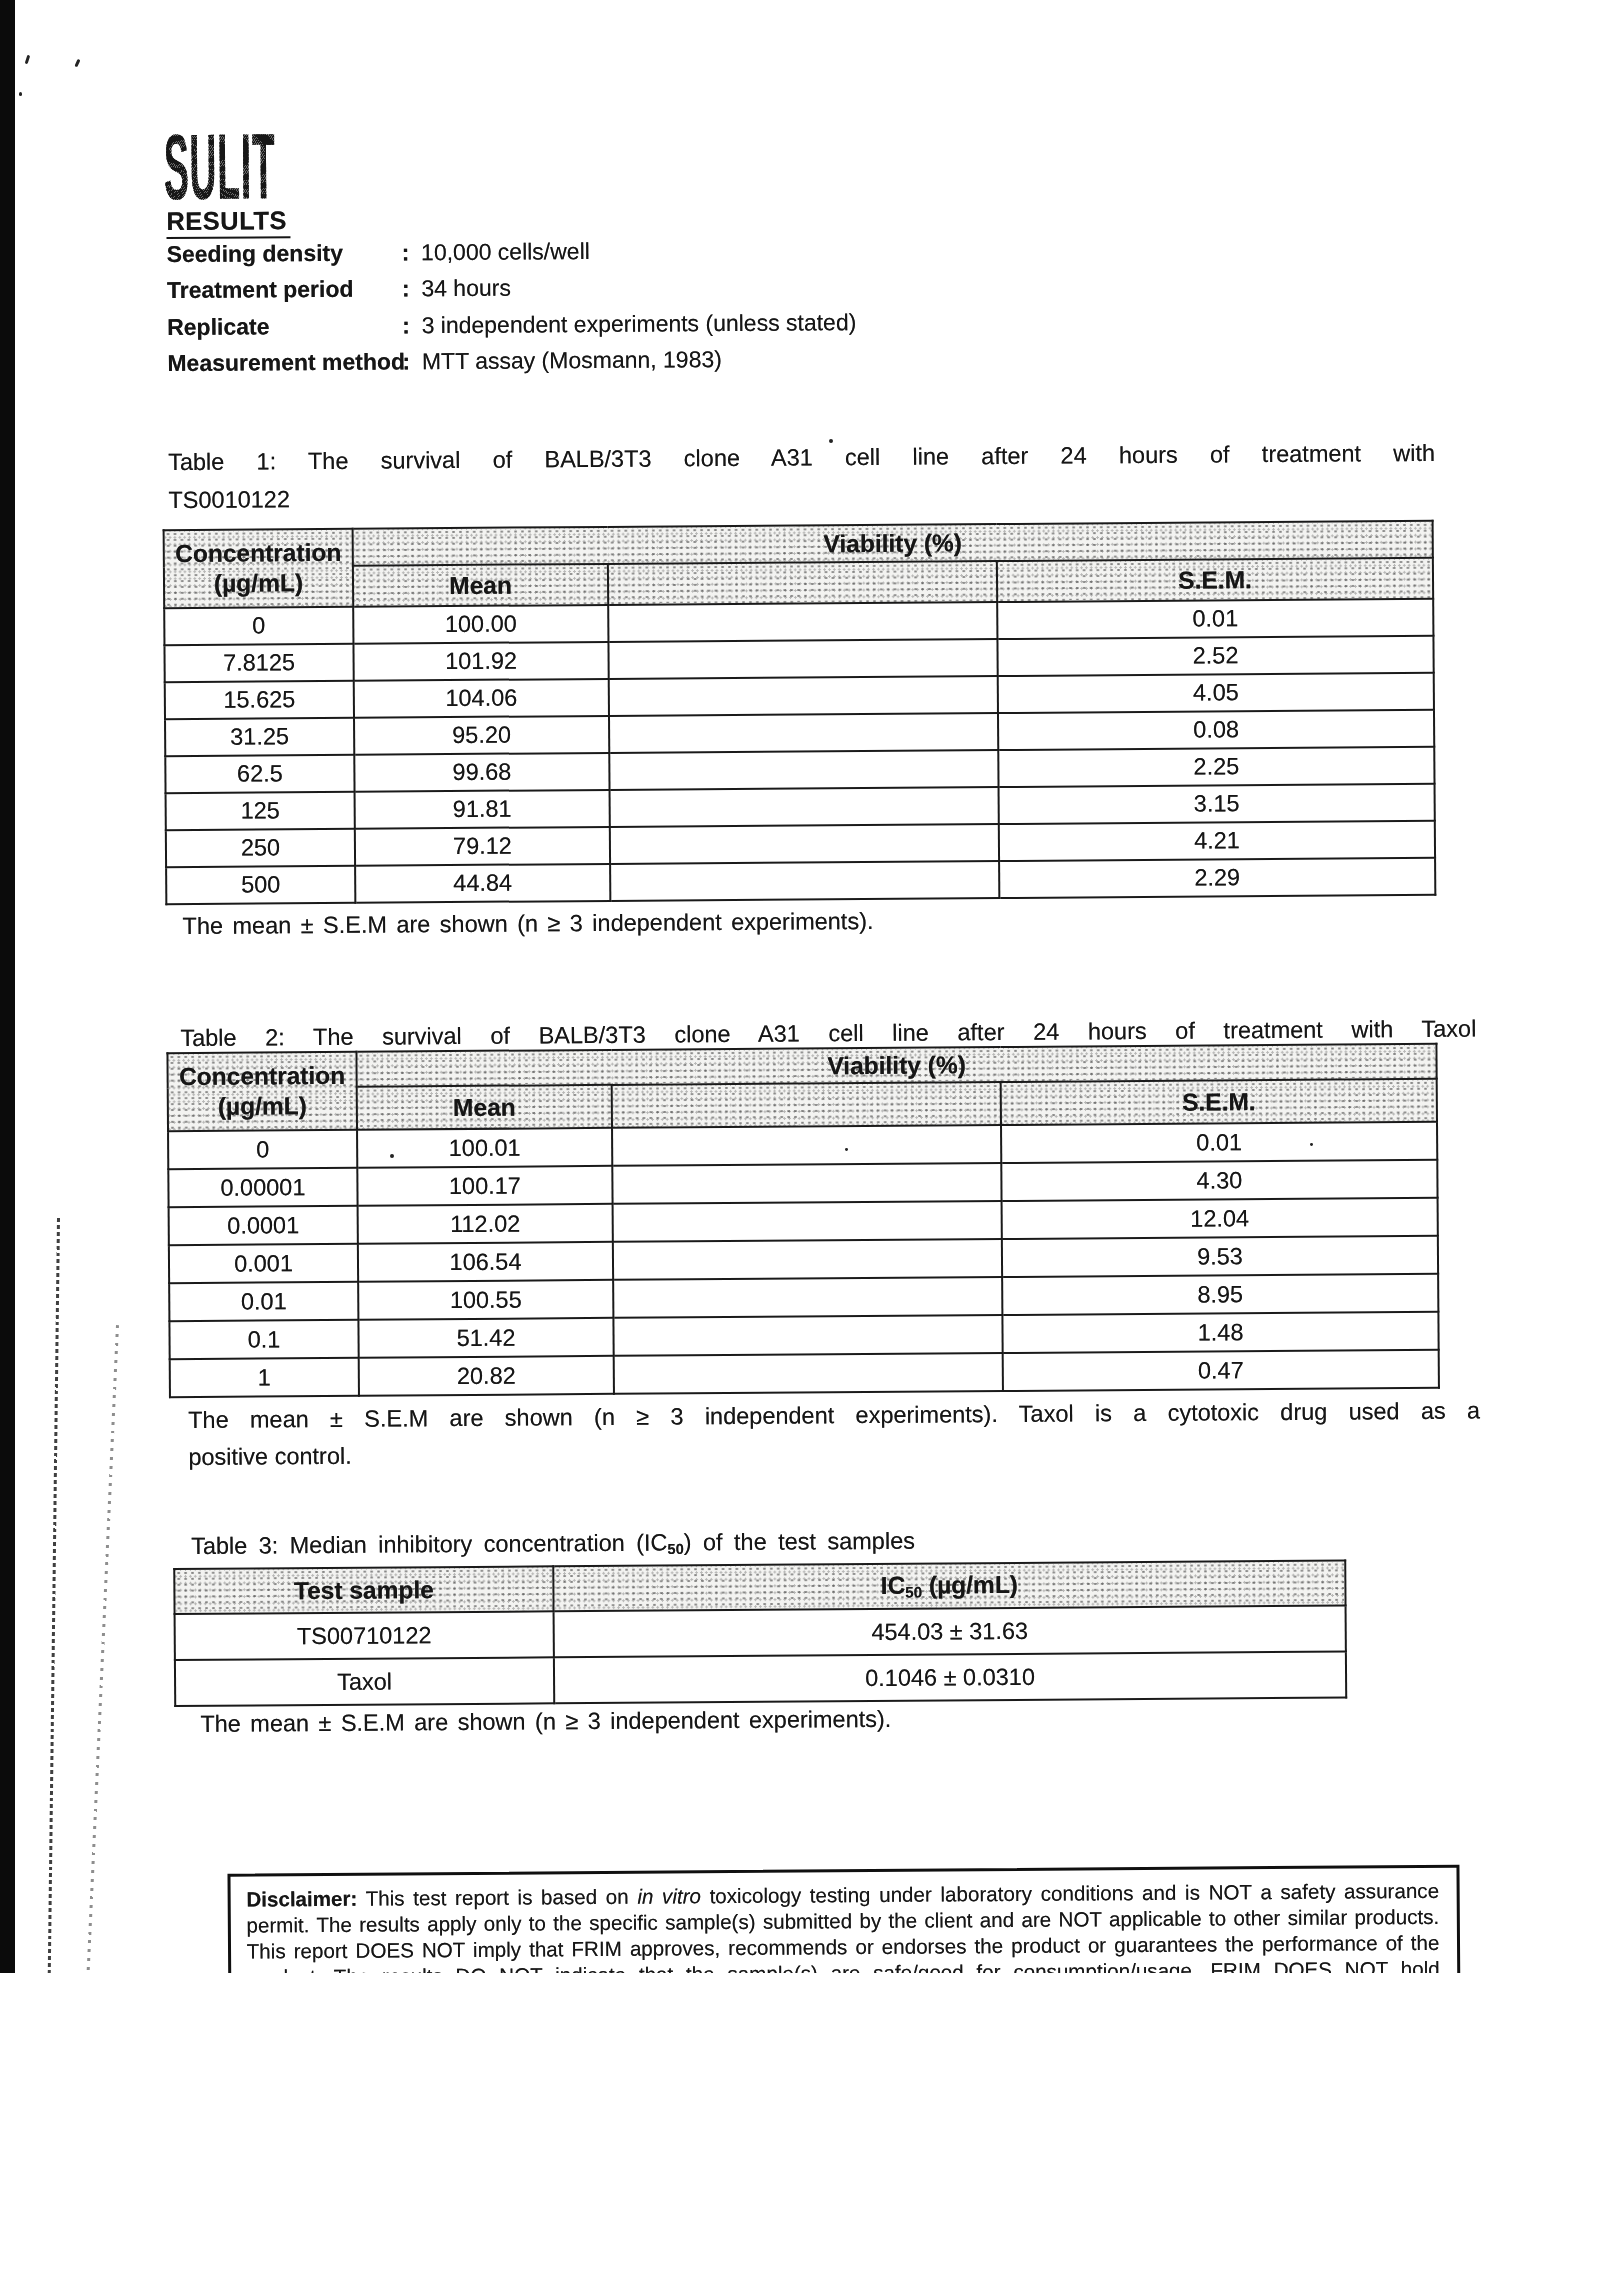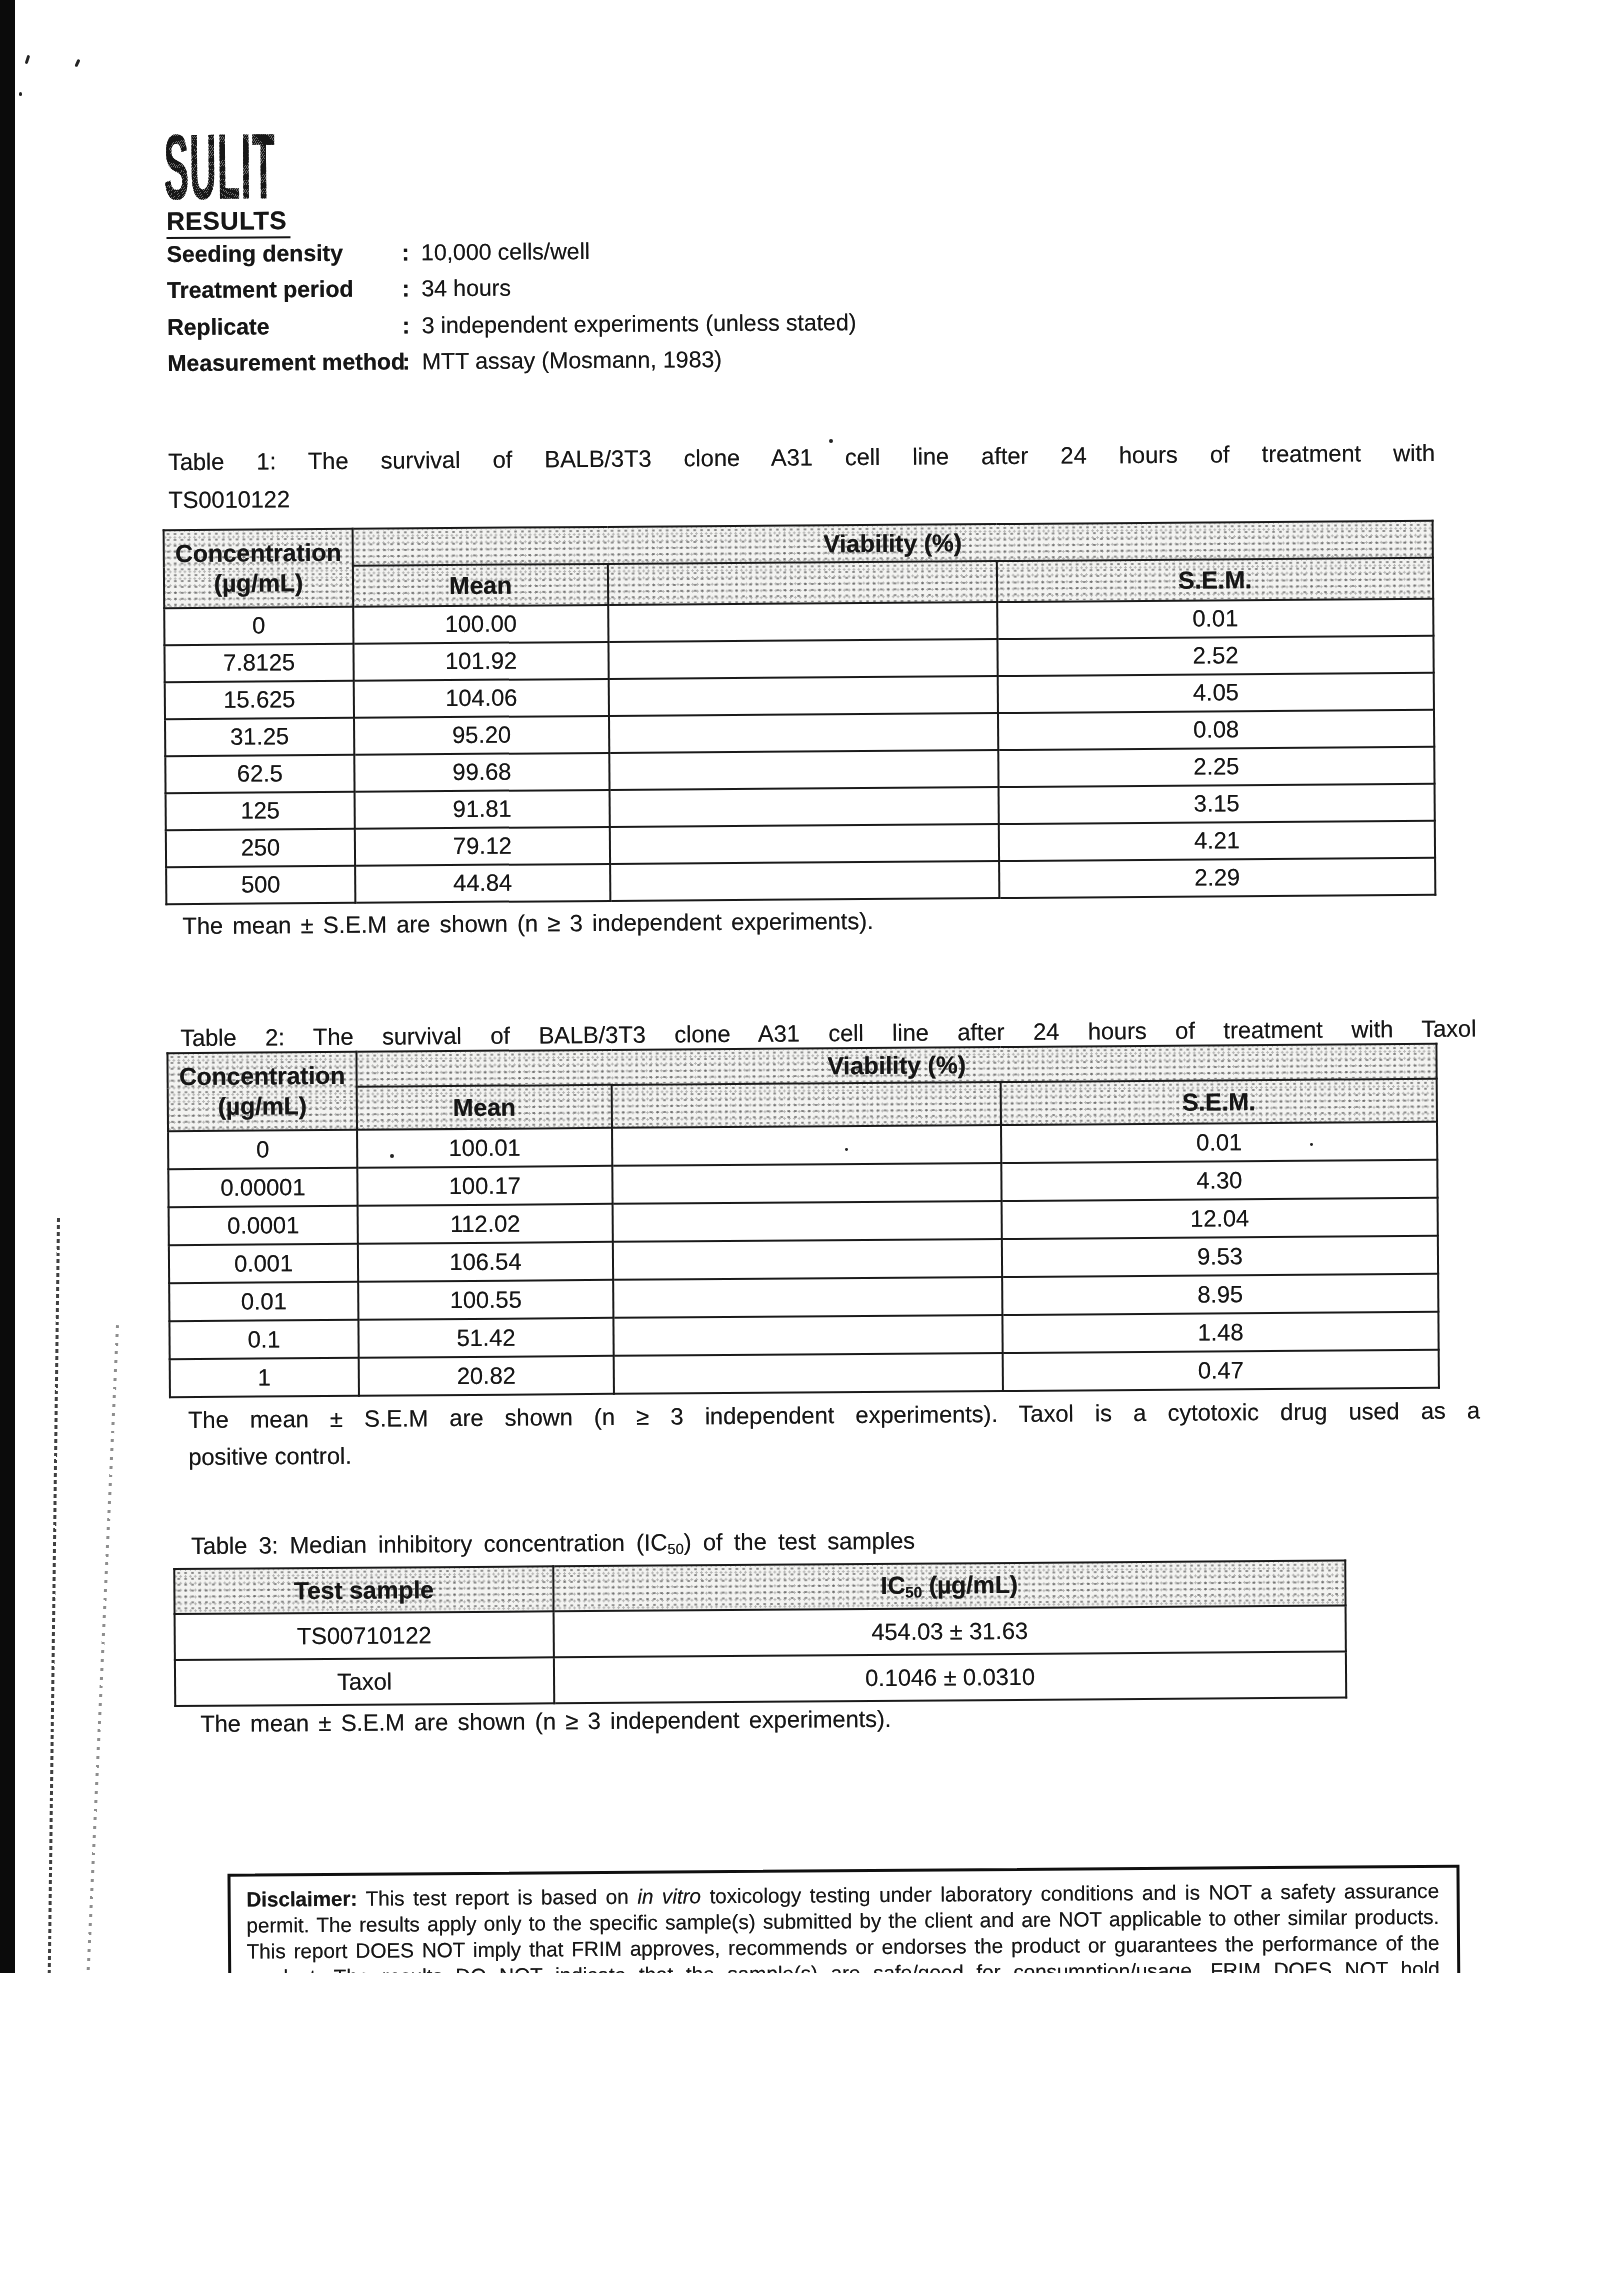--- a/index.html
+++ b/index.html
@@ -50,21 +50,21 @@
   .t2{left:167px;top:1052px;width:1269px;}
   .t3{left:170px;top:1568px;width:1171px;}
   .hc{font-weight:700;font-size:24.5px;line-height:1.22;}
   .viab{padding-left:255px;}
   .ic50h{padding-left:39px;}
   .shaded{background-color:#f3f3f1;
     background-image:
       radial-gradient(circle,rgba(45,45,45,.55) 1px,rgba(0,0,0,0) 1.4px),
       radial-gradient(circle,rgba(95,95,95,.4) 1px,rgba(0,0,0,0) 1.3px);
     background-size:6.9px 5.9px,4.9px 6.9px;background-position:0 0,2.9px 2.9px;}
-  sub{font-size:.62em;vertical-align:-.25em;}
+  sub{font-size:.62em;vertical-align:-.25em;font-weight:bold;}
 
   .footnote{position:absolute;font-size:23.5px;}
   .fn1{left:184px;top:913px;word-spacing:2.9px;white-space:nowrap;}
   .fn2{left:186px;top:1402px;width:1292px;line-height:37px;}
   .fn3{left:196px;top:1711px;word-spacing:2.9px;white-space:nowrap;}
 
   .disclaimer{position:absolute;left:222px;top:1874px;width:1232px;min-height:196px;
               border:3.9px solid #101010;box-sizing:border-box;padding:9.8px 17.6px 7.8px 15.7px;}
   .disc-text{margin:0;font-size:20.6px;line-height:26px;text-align:justify;}
   .disc-label{font-weight:700;}

